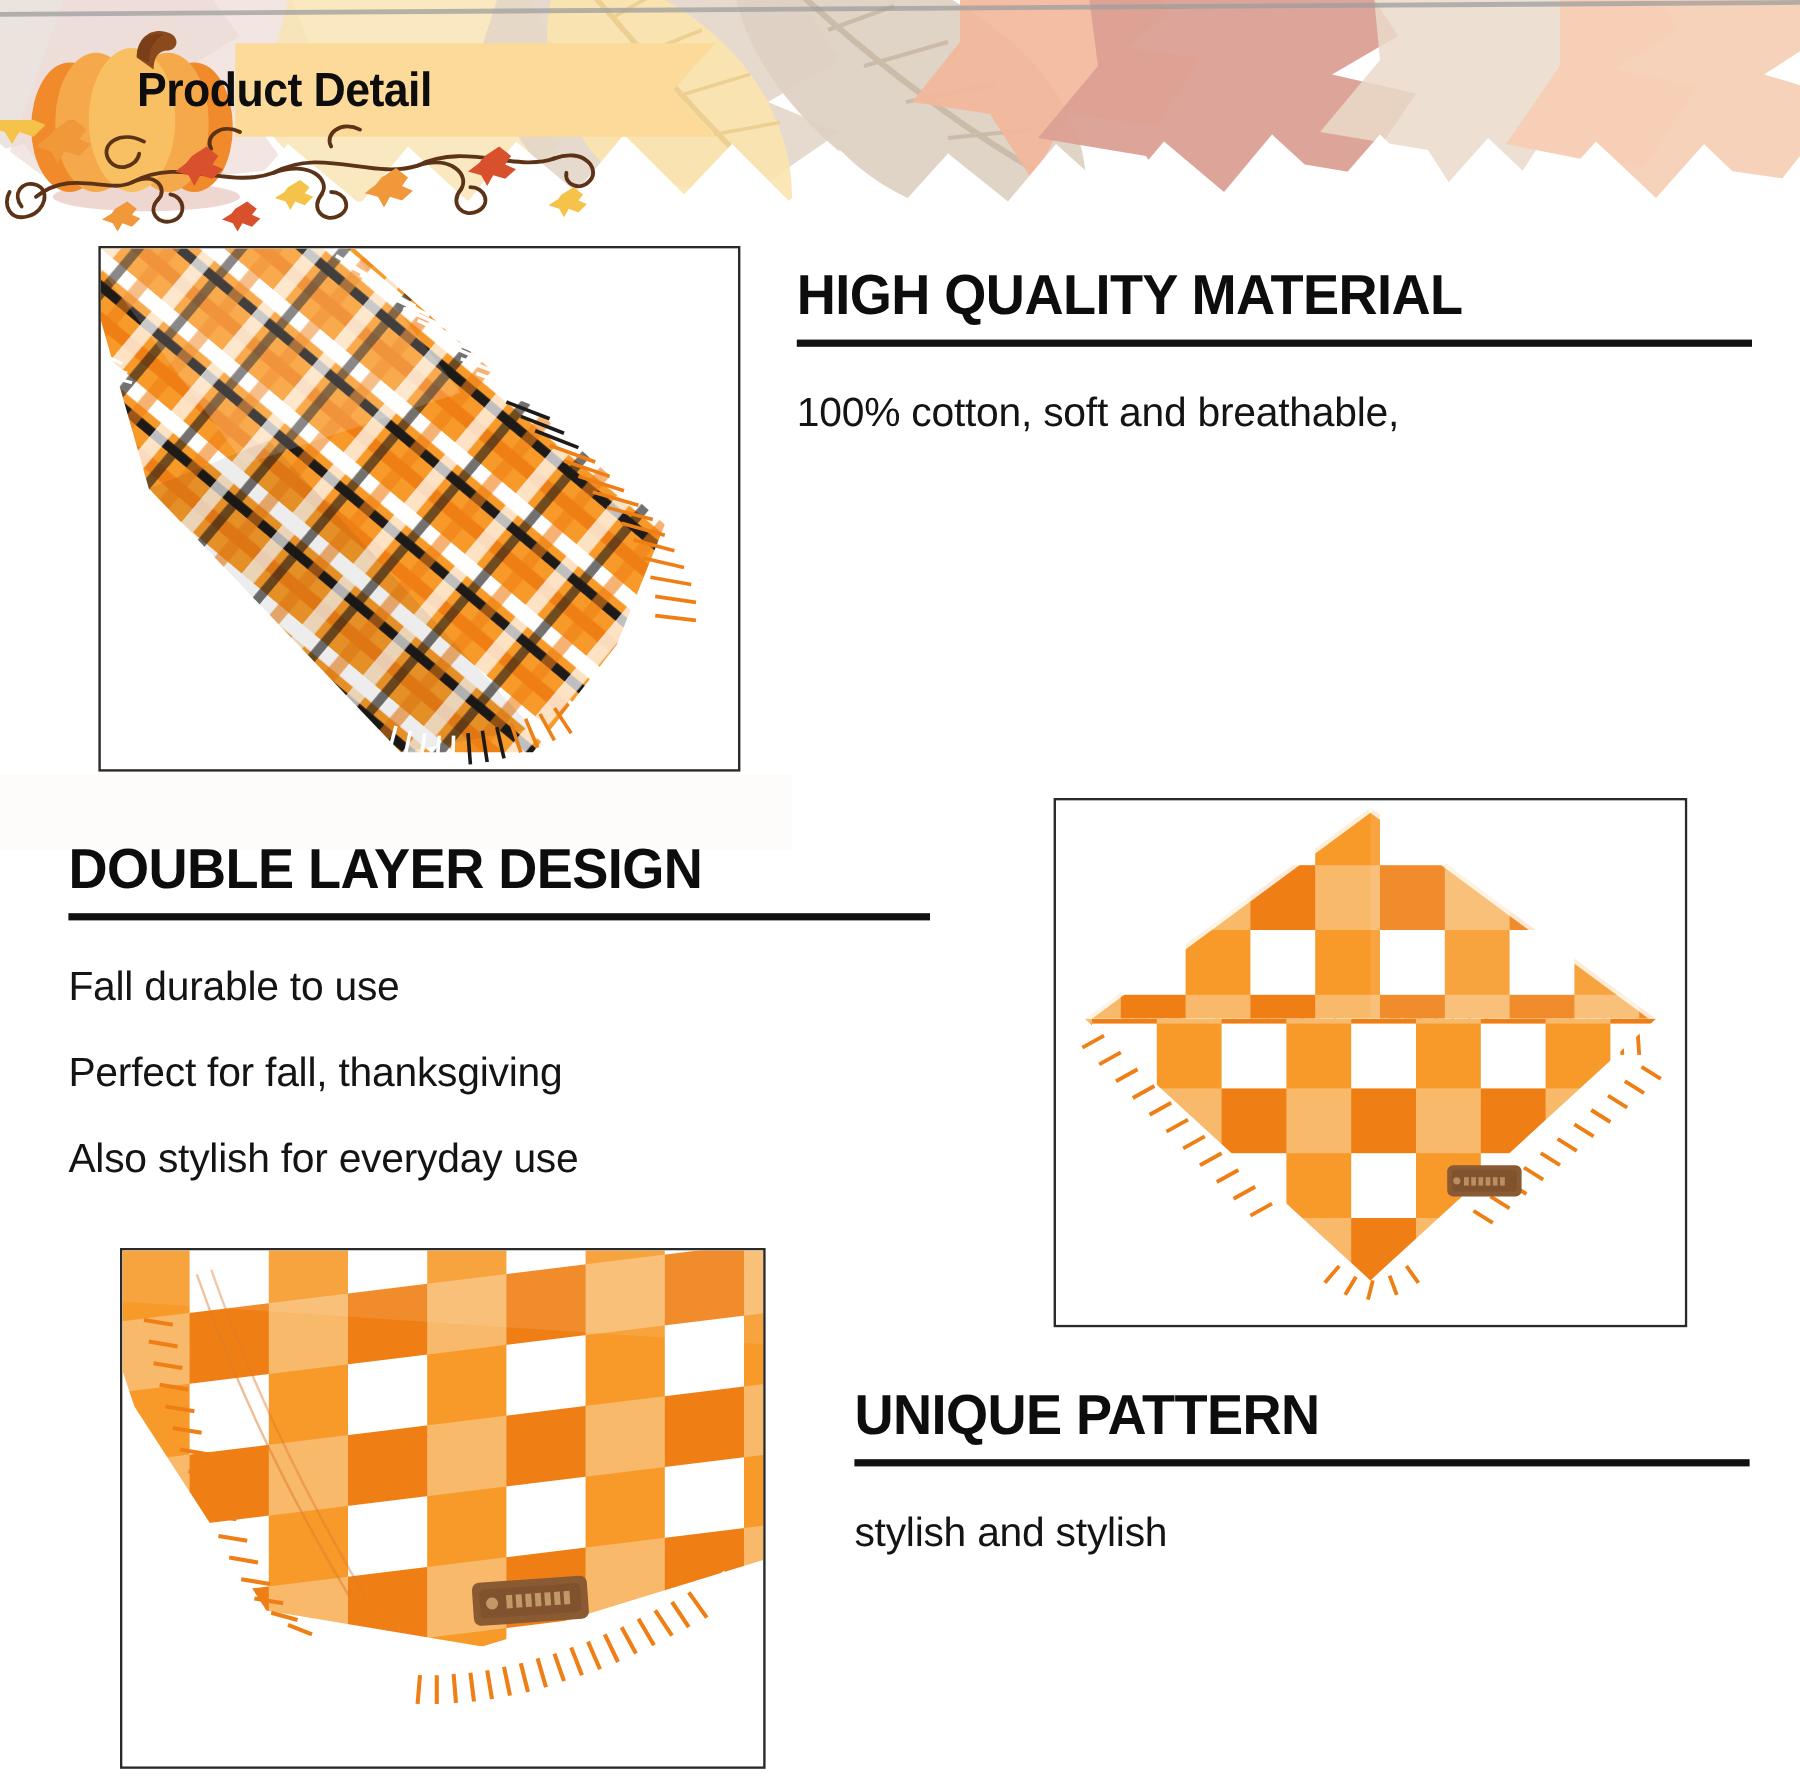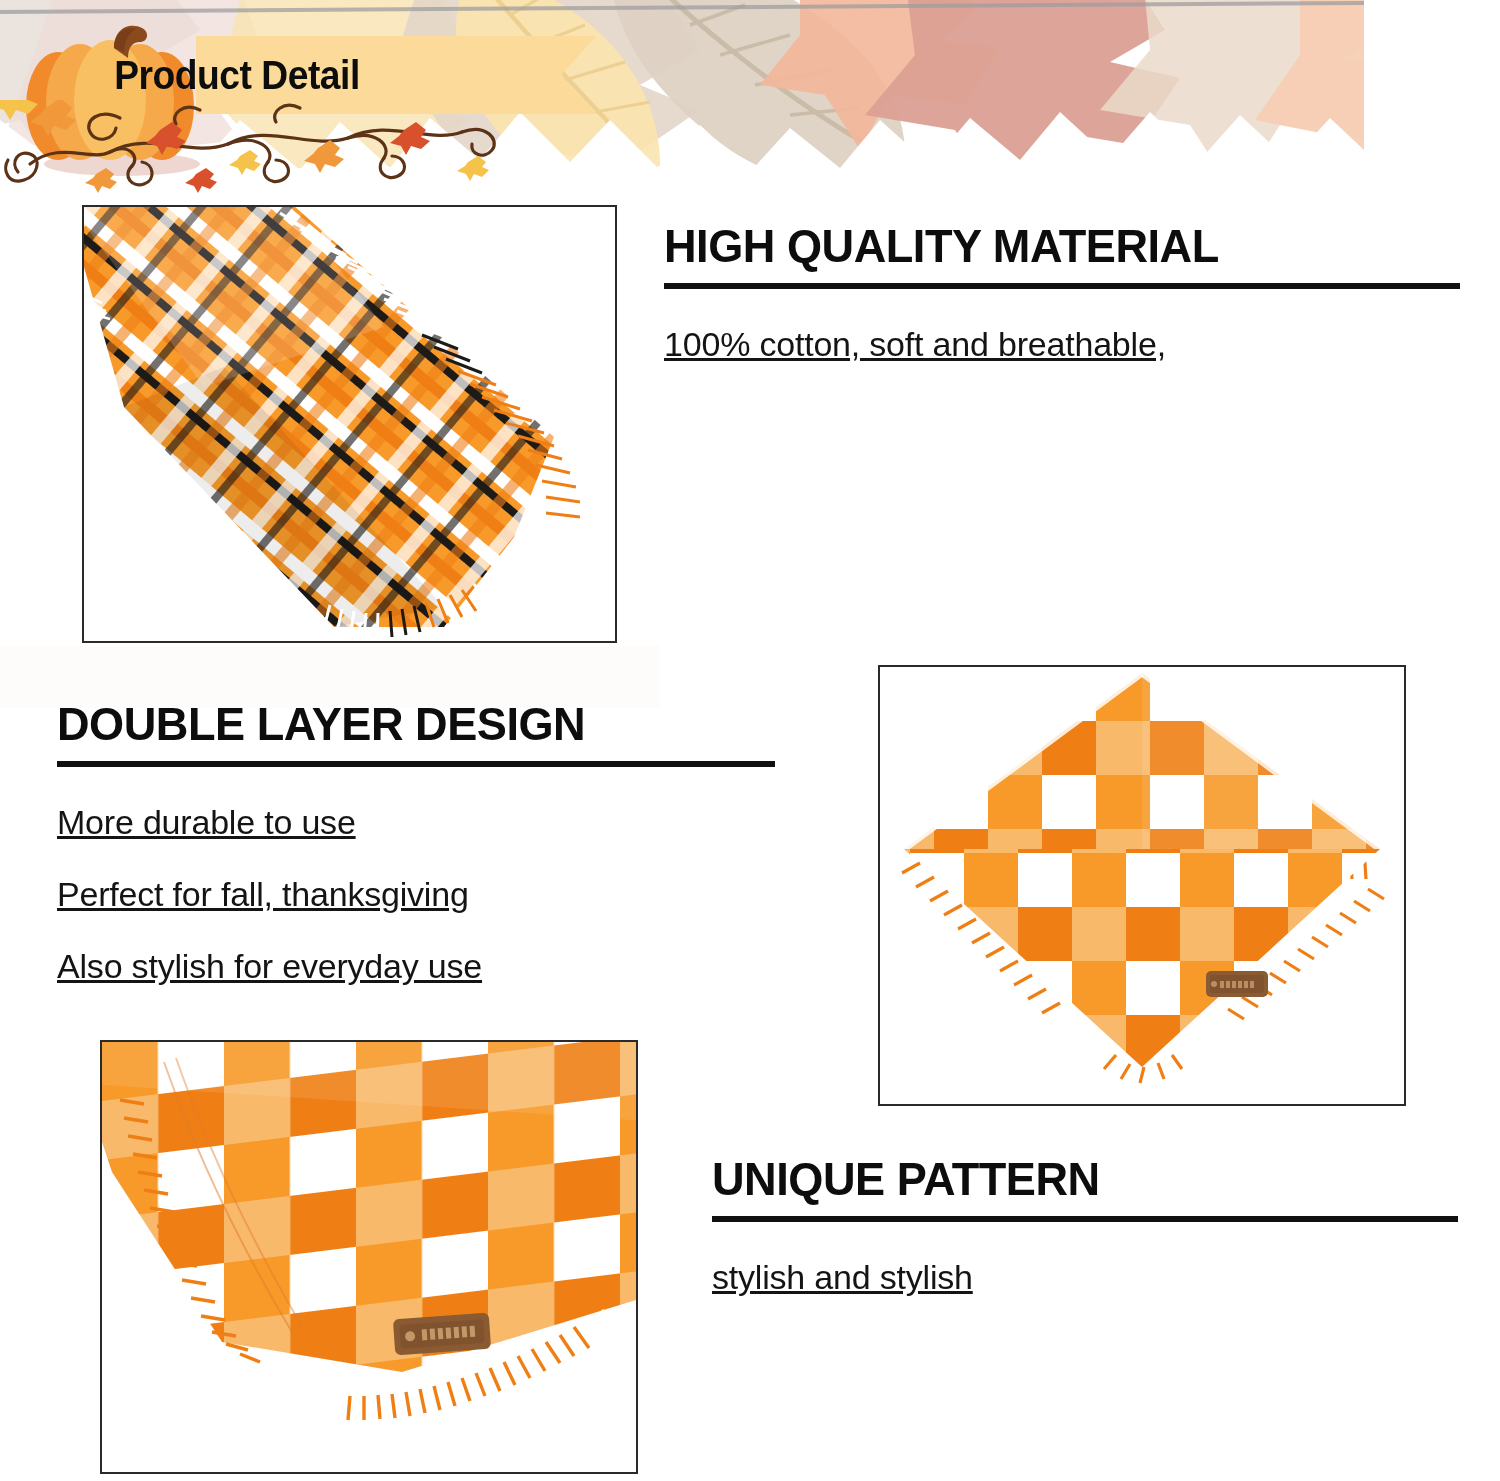--- a/index.html
+++ b/index.html
@@ -17,21 +17,21 @@
     width: 1500px;
     height: 1481px;
     background: #ffffff;
     overflow: hidden;
   }
 
   
   .header-band {
     position: absolute;
     left: 0; top: 0;
-    width: 1364px; height: 205px;
+    width: 1500px; height: 205px;
     overflow: hidden;
     background: #ffffff;
   }
   .header-leaves { position: absolute; left: 0; top: 0; width: 1500px; height: 205px; }
 
   
   .ribbon-wrap { position: absolute; left: 196px; top: 36px; width: 400px; height: 78px; }
   .ribbon-title {
     position: absolute;
     left: 72px; top: 36px;
@@ -82,21 +82,20 @@
     margin-top: 14px;
   }
   .sec-body { margin-top: 38px; }
   .sec-line {
     font-size: 34px;
     color: #141414;
     line-height: 1.0;
     margin-bottom: 38px;
     white-space: nowrap;
     letter-spacing: -0.2px;
-    text-decoration: underline;
   }
   .sec-line:last-child { margin-bottom: 0; }
 
   #sec-material { left: 664px; top: 222px;  width: 800px; }
   #sec-material .sec-rule { width: 796px; }
   #sec-double   { left: 57px;  top: 700px;  width: 722px; }
   #sec-double .sec-rule { width: 718px; }
   #sec-unique   { left: 712px; top: 1155px; width: 748px; }
   #sec-unique .sec-rule { width: 746px; }
 
@@ -300,21 +299,21 @@
     <div class="sec-rule"></div>
     <div class="sec-body">
       <div class="sec-line">100% cotton, soft and breathable,</div>
     </div>
   </div>
 
   <div class="section" id="sec-double">
     <div class="sec-heading">DOUBLE LAYER DESIGN</div>
     <div class="sec-rule"></div>
     <div class="sec-body">
-      <div class="sec-line">More durable to use</div>
+      <div class="sec-line">Fall durable to use</div>
       <div class="sec-line">Perfect for fall, thanksgiving</div>
       <div class="sec-line">Also stylish for everyday use</div>
     </div>
   </div>
 
   <div class="photo-box" id="photo-2">
     <div class="inner">
       <svg viewBox="0 0 524 437" width="524" height="437" preserveAspectRatio="none">
         <defs>
           <clipPath id="p2clip">

